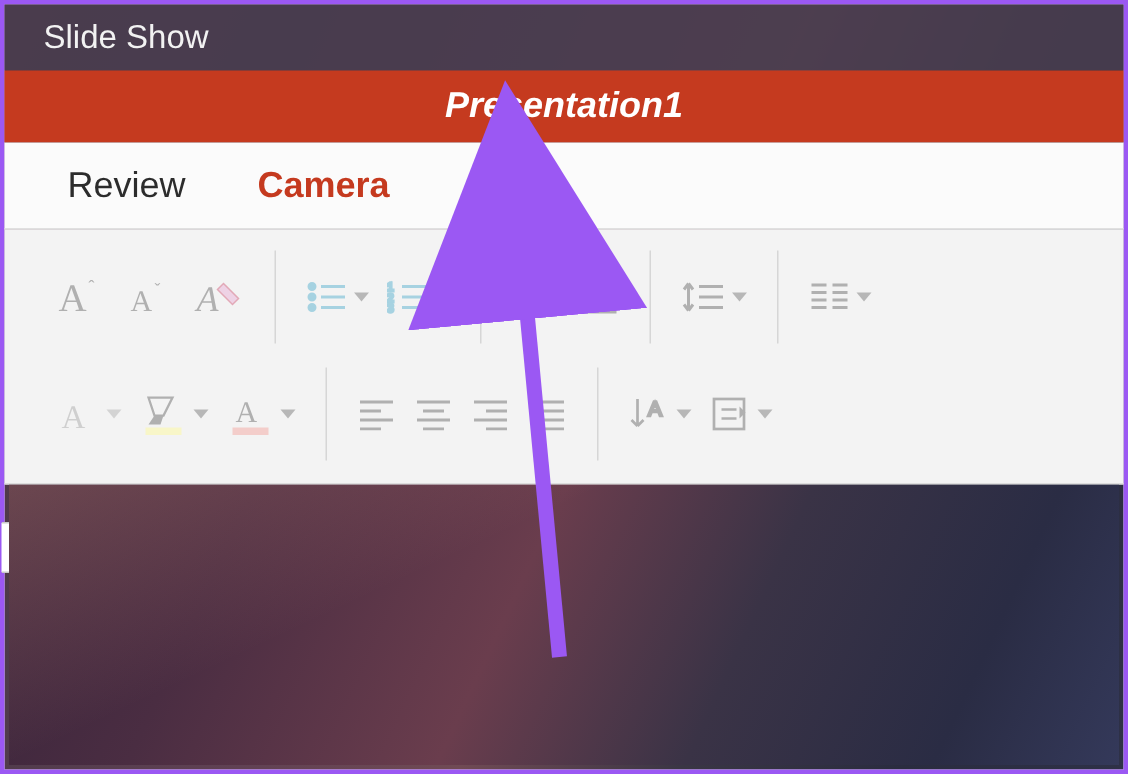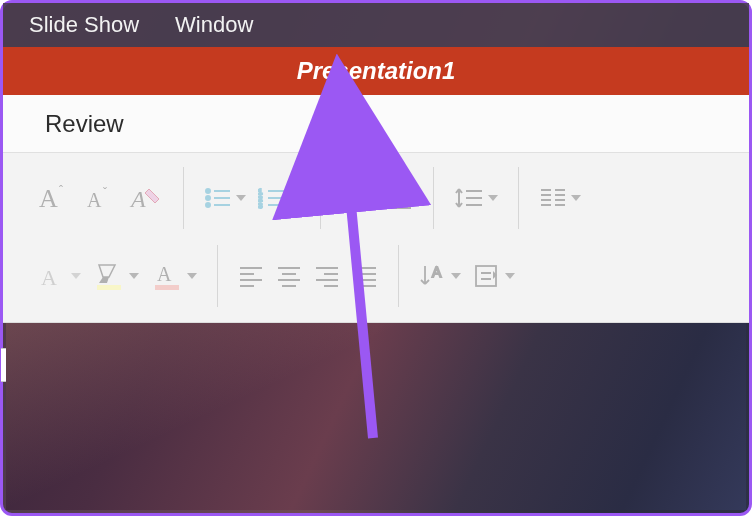--- a/index.html
+++ b/index.html
@@ -1,17 +1,17 @@
 <!DOCTYPE html>
 <html><head>
 <meta charset="utf-8">
 <style>
   * { box-sizing: border-box; margin: 0; padding: 0; }
   html, body { width: 752px; height: 516px; overflow: hidden; font-family: -apple-system, "Helvetica Neue", Arial, sans-serif; }
-  .root { width: 752px; height: 516px; position: relative; background: linear-gradient(115deg,#5a3846 0%,#4d3a4a 20%,#604153 40%,#704a54 55%,#3a3644 70%,#2a2c3f 85%,#2e3147 100%); border: 3px solid #9b58f3; border-radius: 12px; }
+  .root { width: 752px; height: 516px; position: relative; background: linear-gradient(115deg,#5a3846 0%,#4d3a4a 20%,#604153 40%,#704a54 55%,#3a3644 70%,#2a2c3f 85%,#2e3147 100%); border: 3px solid #9b58f3; border-radius: 0; }
   .menubar { height: 44px; background: rgba(72,60,78,0.88); display: flex; align-items: center; padding: 0 8px; color: #f2f2f2; font-size: 22px; }
   .menubar .mitem { padding: 6px 18px; cursor: default; }
   .menubar .mitem.active { border-bottom: 3px solid #9b58f3; }
   .titlebar { height: 48px; background: #c53a1f; color: #fff; font-weight: 700; font-size: 24px; display: flex; align-items: center; justify-content: center; font-style: italic; }
   .tabsbar { height: 58px; background: #fbfbfb; border-bottom: 1px solid #e0e0e0; display: flex; align-items: center; padding: 0 18px; font-size: 24px; color: #2c2c2c; }
   .tabsbar .tab { padding: 6px 24px; cursor: default; }
   .tabsbar .tab.active { color: #c53a1f; font-weight: 600; }
   .tabsbar .tellme { display: flex; align-items: center; gap: 8px; padding: 6px 10px; }
   .ribbon { height: 170px; background: #f3f3f3; padding: 6px 0 6px 0; position: relative; border-bottom: 1px solid #ddd; }
   .ribbon-row { display: flex; align-items: center; height: 78px; }
@@ -27,29 +27,29 @@
       linear-gradient(115deg,#3a253b 0%,#4a2d42 20%,#6a3d4d 45%,#3a3346 65%,#2a2c44 85%,#34395a 100%);
   }
 </style>
 </head>
 <body>
 
 <div class="root">
 
   <div class="menubar">
     <div class="mitem">Slide Show</div>
-    <div class="mitem">Window</div>
   </div>
 
   <div class="titlebar">
     <span>Presentation1</span>
   </div>
 
   <div class="tabsbar">
     <div class="tab">Review</div>
+    <div class="tab active">Camera</div>
   </div>
 
   <div class="ribbon">
 
     <div class="slidebox">
       <svg width="8" height="8">
           <path d="M0 2 L4 6 L8 2" fill="#666"></path>
         </svg>
     </div>
 

